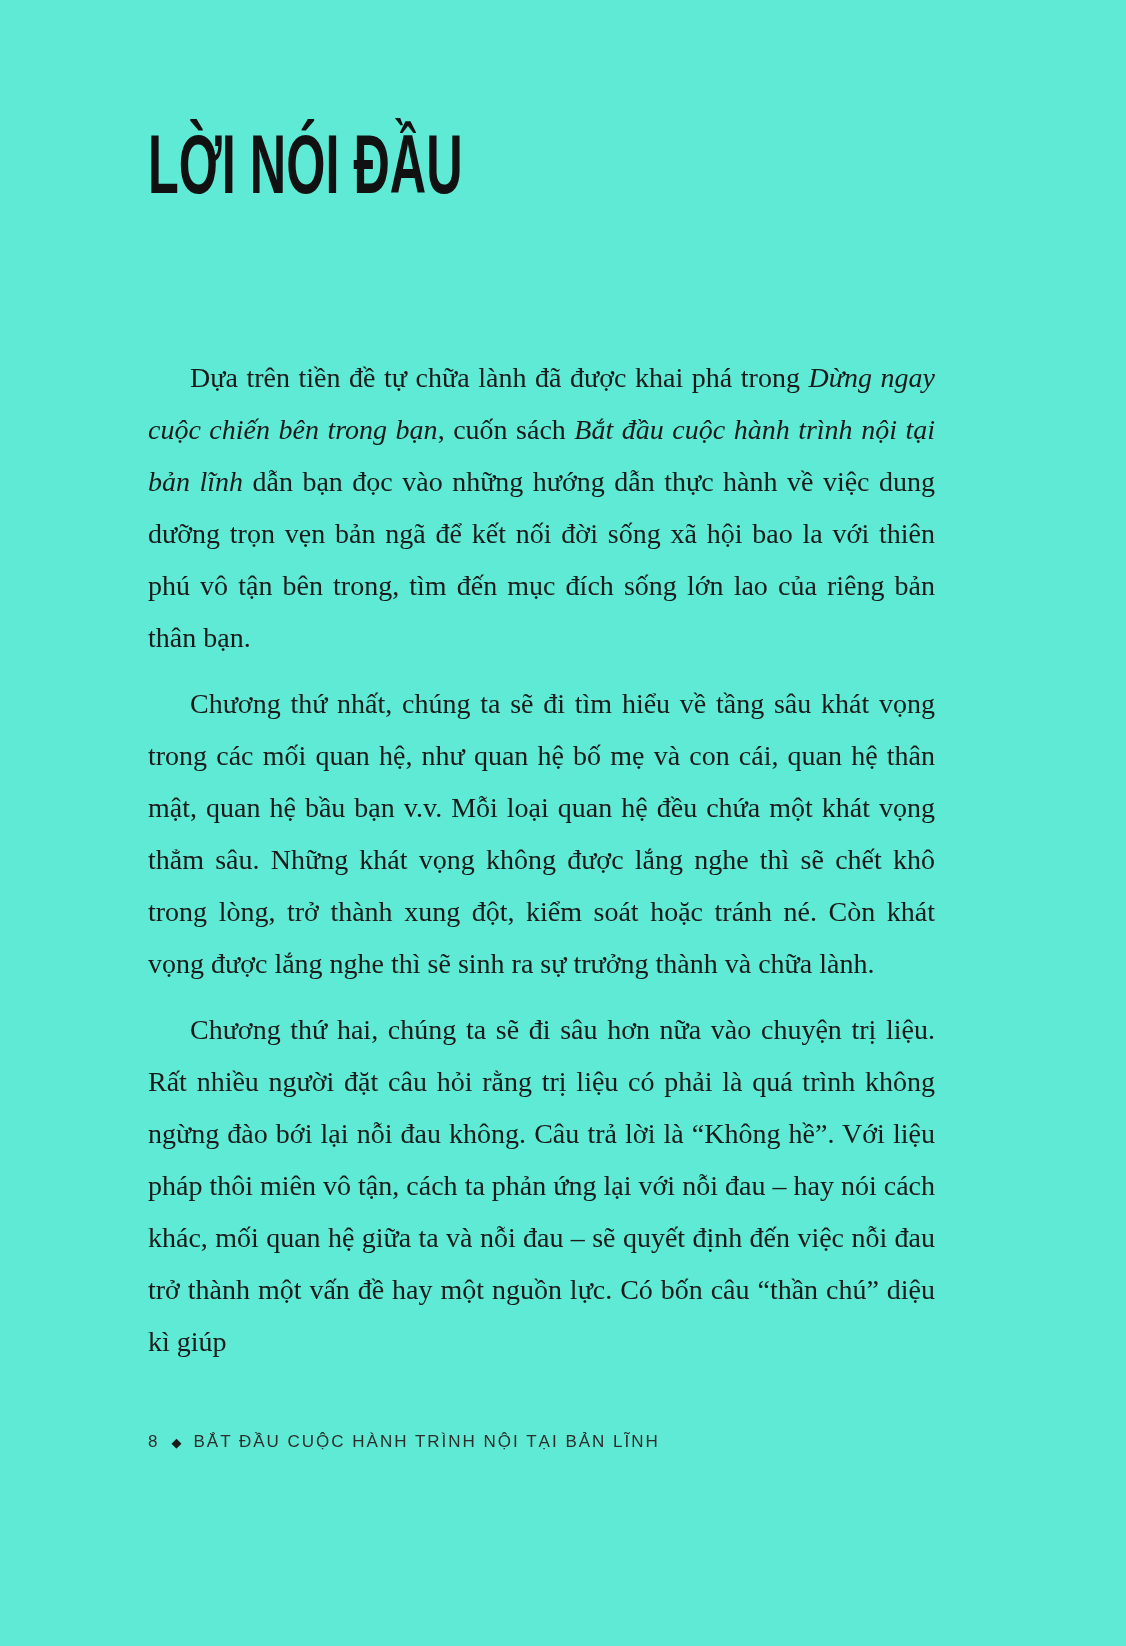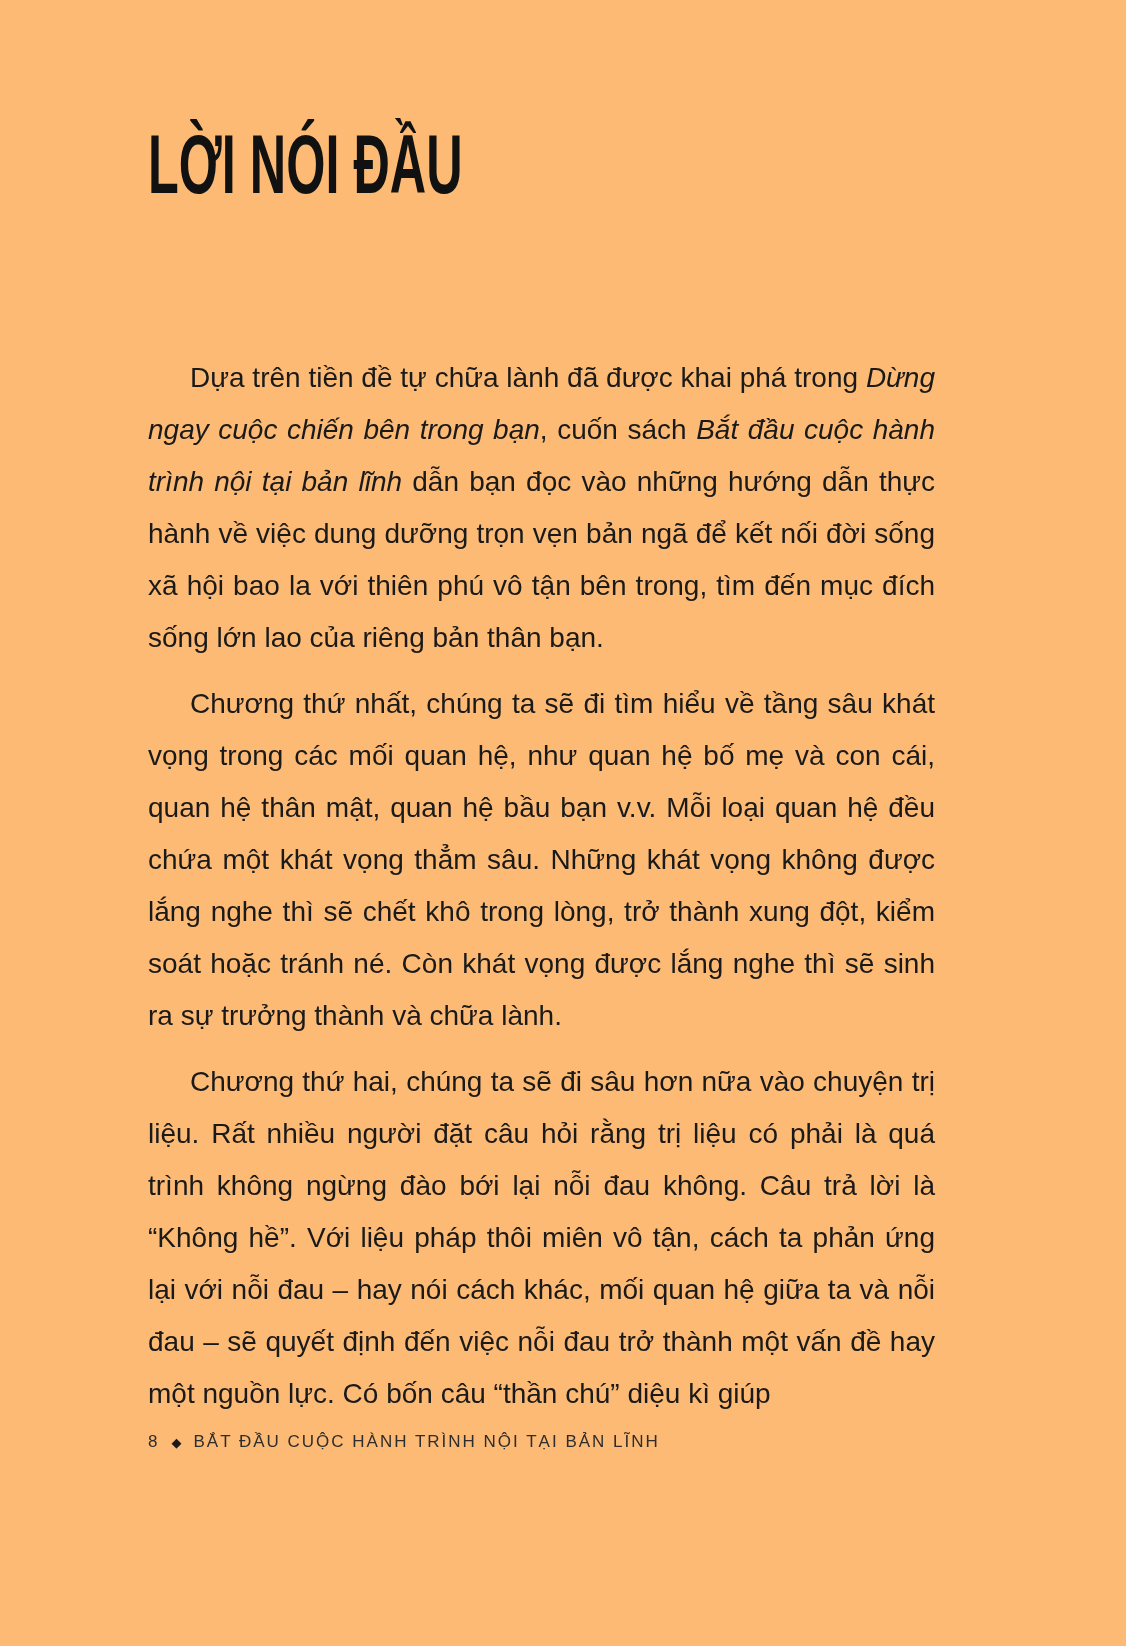--- a/index.html
+++ b/index.html
@@ -11,21 +11,21 @@
     width: 1126px;
     height: 1646px;
     position: relative;
     font-family: "Liberation Serif", serif;
     color: #1a1a1a;
     overflow: hidden;
   }
   .page {
     position: absolute;
     inset: 0;
-    background: #fdba74;
+    background: #5eead4;
   }
   .heading {
     position: absolute;
     top: 122px;
     left: 148px;
     margin: 0;
     font-family: "Liberation Sans", sans-serif;
     font-weight: bold;
     font-size: 84px;
     line-height: 1;
@@ -36,21 +36,21 @@
     white-space: nowrap;
   }
   .body-text {
     position: absolute;
     top: 352px;
     left: 148px;
     width: 787px;
   }
   .body-paragraph {
     margin: 0 0 14px 0;
-    font-family: Liberation Sans, sans-serif;
+    font-family: Liberation Serif, serif;
     font-size: 28px;
     line-height: 52px;
     text-align: justify;
     text-indent: 42px;
     color: #1a1a1a;
   }
   .body-paragraph em {
     font-style: italic;
   }
   .footer {

